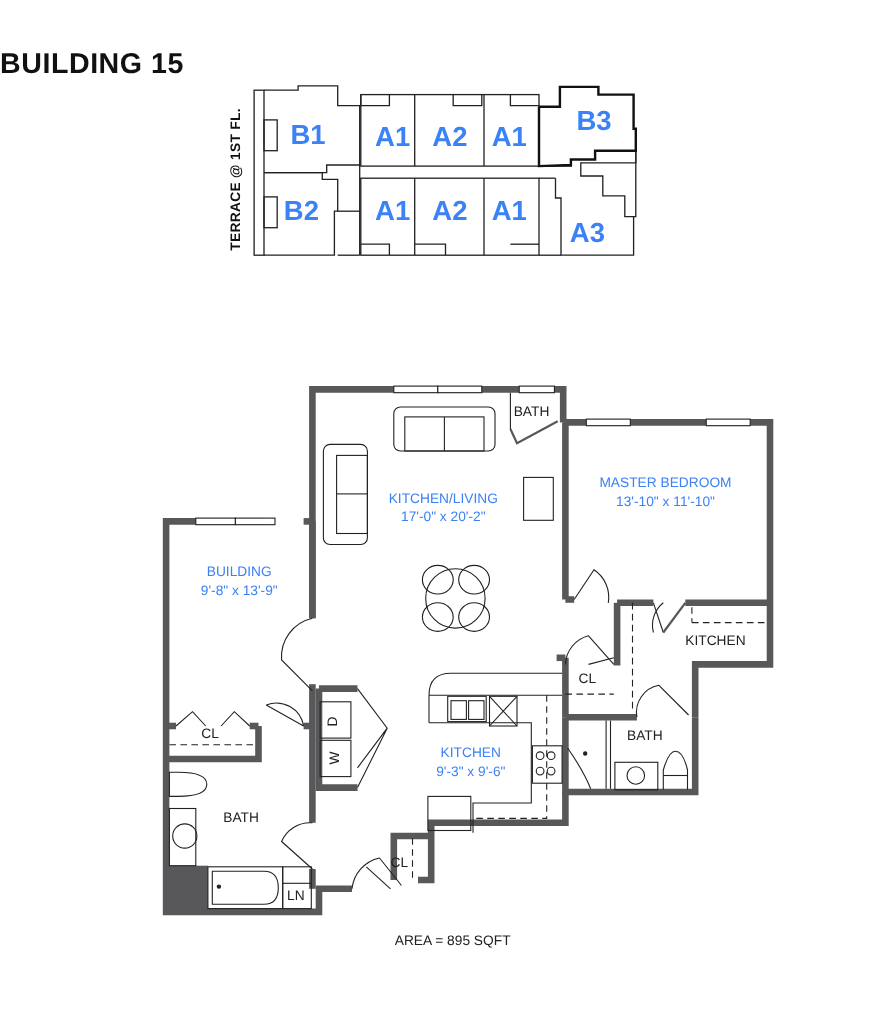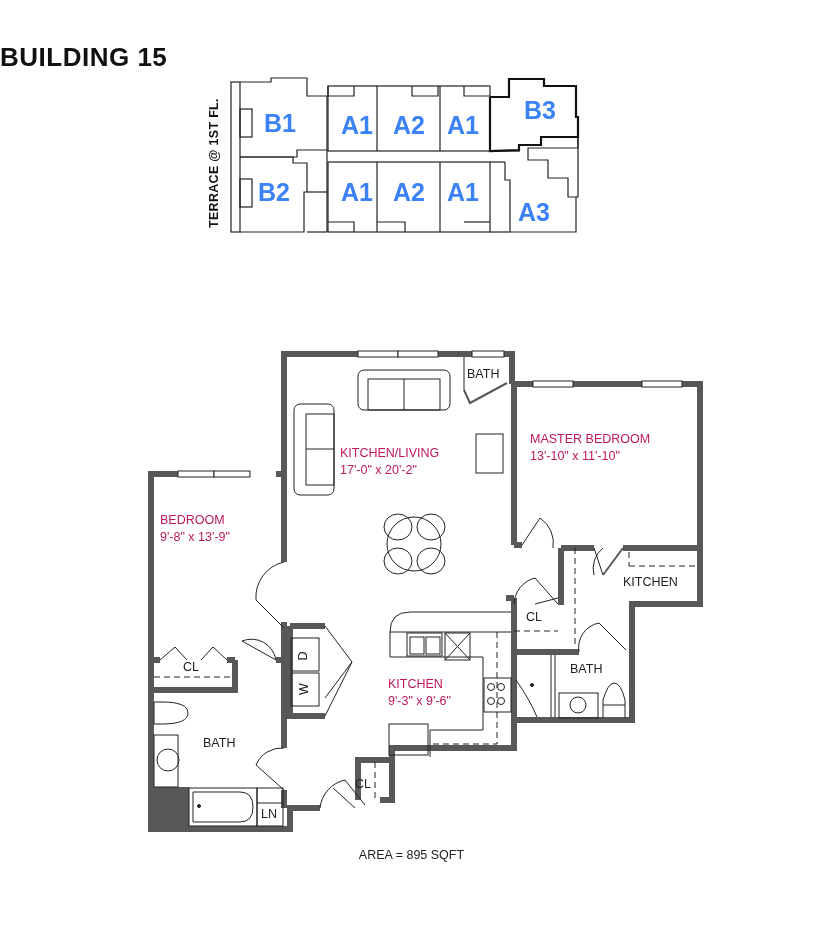--- a/index.html
+++ b/index.html
@@ -1,21 +1,21 @@
 <!DOCTYPE html>
 <html><head>
 <meta charset="utf-8">
 <style>
   html, body { margin:0; padding:0; background:#ffffff; }
   body { width:813px; height:930px; position:relative; overflow:hidden; font-family:"Liberation Sans", sans-serif; }
   .abs { position:absolute; }
   .bldg-title { left:0; width:813px; top:42px; font-weight:bold; font-size:26px; color:#111; letter-spacing:0.5px; }
   .unit-label { font-weight:bold; font-size:25px; color:#3b82f6; text-align:center; width:60px; }
   .terrace { left:207px; top:228px; transform-origin:left top; transform:rotate(-90deg); font-weight:bold; font-size:12.5px; color:#111; white-space:nowrap; letter-spacing:0.3px; }
-  .room { font-size:12.5px; color:#be185d; text-align:left; line-height:17px; white-space:nowrap; }
+  .room { font-size:12.5px; color:#3b82f6; text-align:center; line-height:17px; white-space:nowrap; }
   .small { font-size:12.5px; color:#222; }
   svg { position:absolute; left:0; top:0; }
   .area { left:0; width:823px; top:848px; text-align:center; font-size:12.5px; color:#222; }
 </style>
 </head>
 <body>
 
 <div class="abs bldg-title">BUILDING 15</div>
 
 <svg width="813" height="930">
@@ -212,21 +212,21 @@
 
 <div class="abs room" style="left:340px;top:445px;width:126px">
   <div>KITCHEN/LIVING</div>
   <div>17'-0" x 20'-2"</div>
 </div>
 <div class="abs room" style="left:530px;top:431px;width:150px">
   <div>MASTER BEDROOM</div>
   <div>13'-10" x 11'-10"</div>
 </div>
 <div class="abs room" style="left:160px;top:512px;width:115px">
-  <div>BEDROOM</div>
+  <div>BUILDING</div>
   <div>9'-8" x 13'-9"</div>
 </div>
 <div class="abs room" style="left:388px;top:676px;width:80px">
   <div>KITCHEN</div>
   <div>9'-3" x 9'-6"</div>
 </div>
 <div class="abs small" style="left:203px;top:736px">BATH</div>
 <div class="abs small" style="left:570px;top:662px">BATH</div>
 <div class="abs small" style="left:623px;top:575px">KITCHEN</div>
 <div class="abs small" style="left:467px;top:367px">BATH</div>

